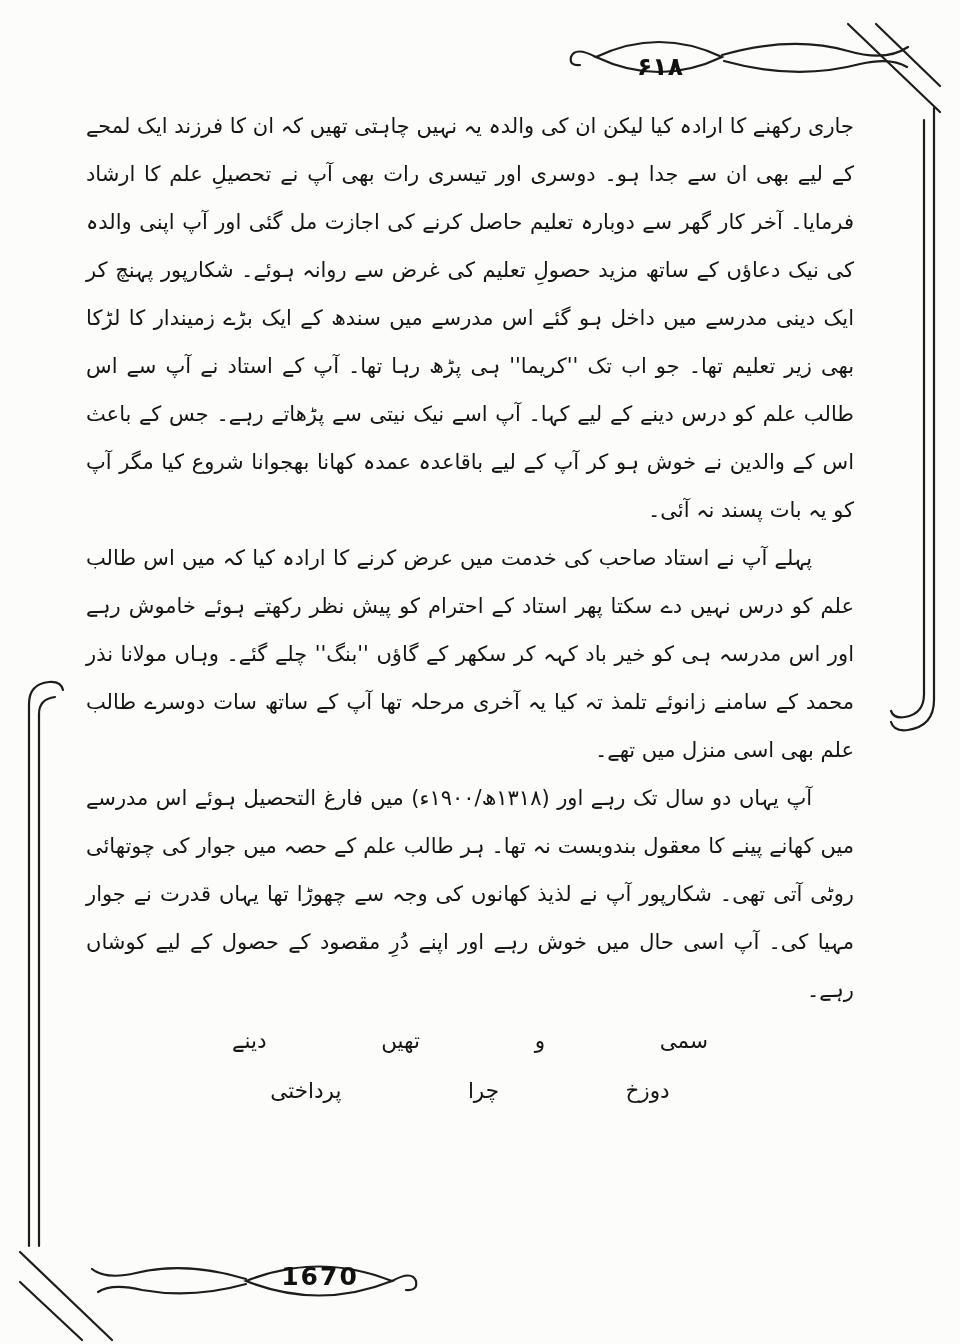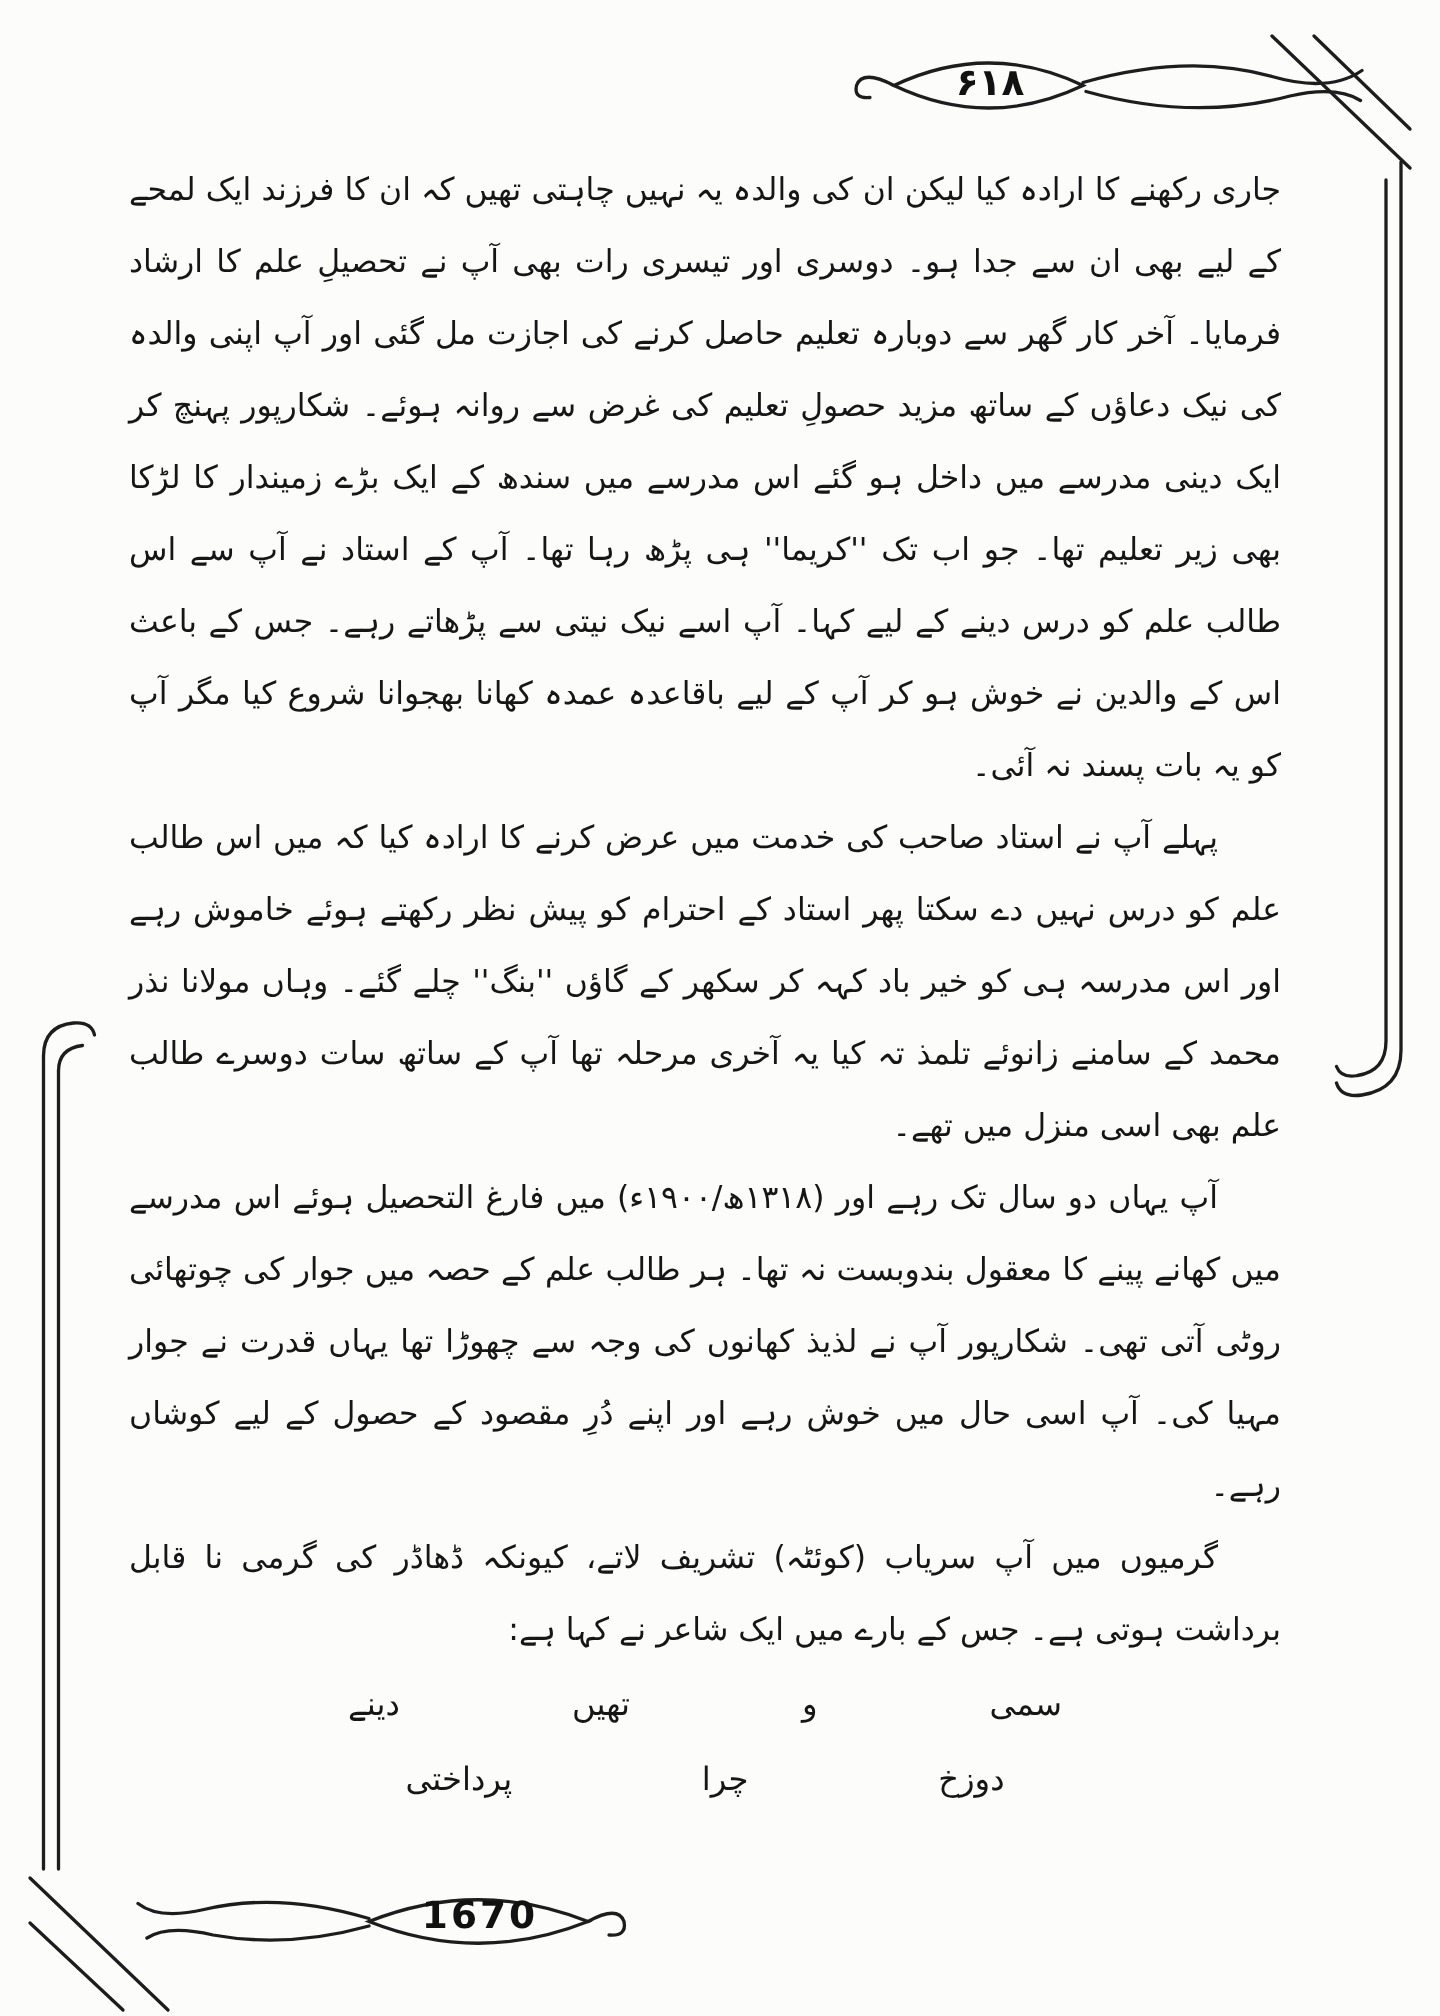--- a/index.html
+++ b/index.html
@@ -21,21 +21,21 @@
     pointer-events: none;
   }
   .pagenum {
     position: absolute;
     text-align: center;
     font-weight: 700;
     font-size: 25px;
     letter-spacing: 2px;
     color: #111;
   }
-  .pagenum.top    { left: 598px; top: 40px;  width: 124px; }
+  .pagenum.top    { left: 598px; top: 52px;  width: 124px; }
   .pagenum.bottom { left: 250px; top: 1262px; width: 140px; }
   .text {
     position: absolute;
     top: 102px; left: 86px; right: 106px;
     direction: rtl;
     text-align: justify;
     font-size: 21px;
     line-height: 48px;
   }
   .para { margin: 0; }
@@ -85,21 +85,20 @@
     </g>
   </svg>
 
   <div class="pagenum top">۶۱۸</div>
   <div class="pagenum bottom">1670</div>
 
   <main class="text">
     <p class="para">جاری رکھنے کا ارادہ کیا لیکن ان کی والدہ یہ نہیں چاہتی تھیں کہ ان کا فرزند ایک لمحے کے لیے بھی ان سے جدا ہو۔ دوسری اور تیسری رات بھی آپ نے تحصیلِ علم کا ارشاد فرمایا۔ آخر کار گھر سے دوبارہ تعلیم حاصل کرنے کی اجازت مل گئی اور آپ اپنی والدہ کی نیک دعاؤں کے ساتھ مزید حصولِ تعلیم کی غرض سے روانہ ہوئے۔ شکارپور پہنچ کر ایک دینی مدرسے میں داخل ہو گئے اس مدرسے میں سندھ کے ایک بڑے زمیندار کا لڑکا بھی زیر تعلیم تھا۔ جو اب تک ''کریما'' ہی پڑھ رہا تھا۔ آپ کے استاد نے آپ سے اس طالب علم کو درس دینے کے لیے کہا۔ آپ اسے نیک نیتی سے پڑھاتے رہے۔ جس کے باعث اس کے والدین نے خوش ہو کر آپ کے لیے باقاعدہ عمدہ کھانا بھجوانا شروع کیا مگر آپ کو یہ بات پسند نہ آئی۔</p>
     <p class="para indent">پہلے آپ نے استاد صاحب کی خدمت میں عرض کرنے کا ارادہ کیا کہ میں اس طالب علم کو درس نہیں دے سکتا پھر استاد کے احترام کو پیش نظر رکھتے ہوئے خاموش رہے اور اس مدرسہ ہی کو خیر باد کہہ کر سکھر کے گاؤں ''بنگ'' چلے گئے۔ وہاں مولانا نذر محمد کے سامنے زانوئے تلمذ تہ کیا یہ آخری مرحلہ تھا آپ کے ساتھ سات دوسرے طالب علم بھی اسی منزل میں تھے۔</p>
     <p class="para indent">آپ یہاں دو سال تک رہے اور (۱۳۱۸ھ/۱۹۰۰ء) میں فارغ التحصیل ہوئے اس مدرسے میں کھانے پینے کا معقول بندوبست نہ تھا۔ ہر طالب علم کے حصہ میں جوار کی چوتھائی روٹی آتی تھی۔ شکارپور آپ نے لذیذ کھانوں کی وجہ سے چھوڑا تھا یہاں قدرت نے جوار مہیا کی۔ آپ اسی حال میں خوش رہے اور اپنے دُرِ مقصود کے حصول کے لیے کوشاں رہے۔</p>
-    <p class="para indent">گرمیوں میں آپ سریاب (کوئٹہ) تشریف لاتے، کیونکہ ڈھاڈر کی گرمی نا قابل برداشت ہوتی ہے۔ جس کے بارے میں ایک شاعر نے کہا ہے:</p>
 
     <div class="poem">
       <div class="poem-line l1">
         <span>سمی</span>
         <span>و</span>
         <span>تھیں</span>
         <span>دینے</span>
       </div>
       <div class="poem-line l2">
         <span>دوزخ</span>

